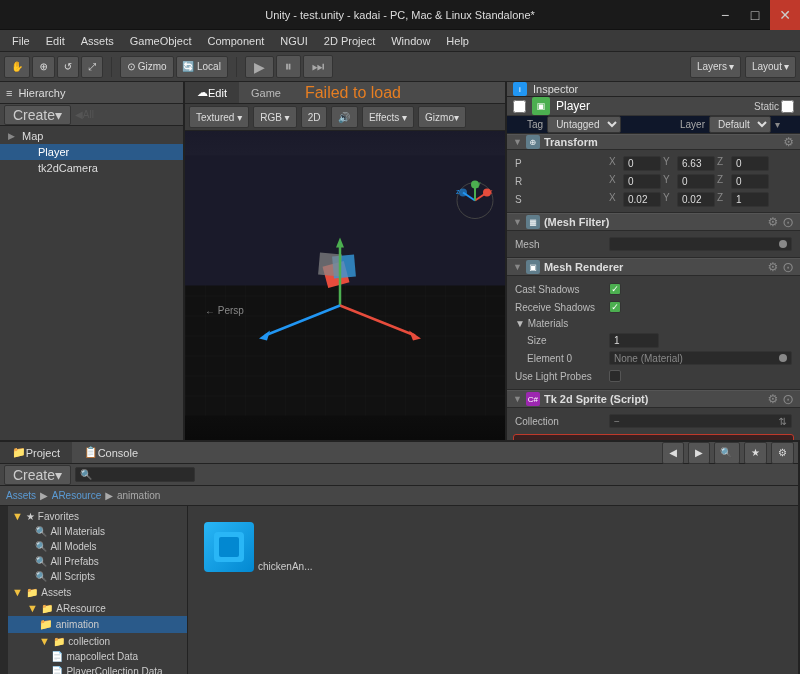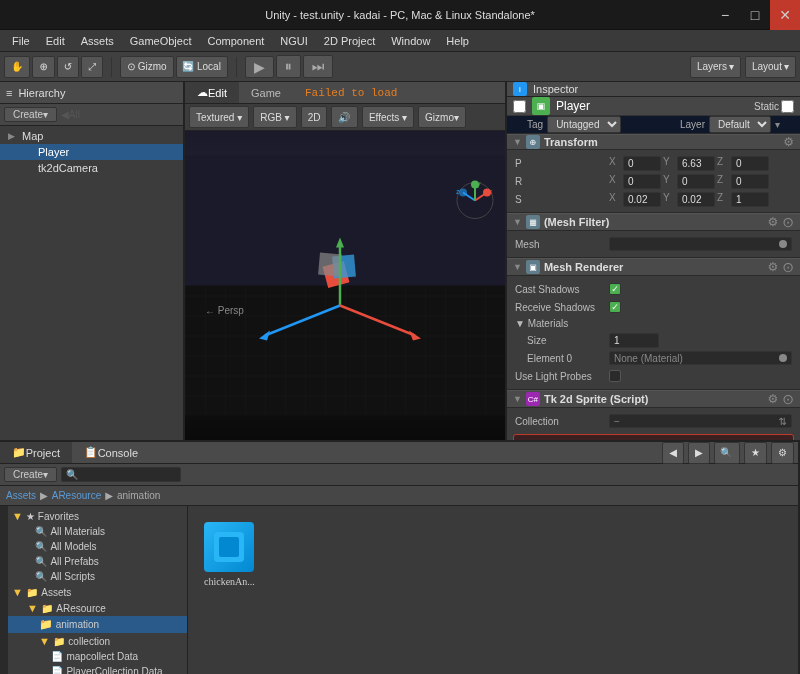--- a/index.html
+++ b/index.html
@@ -143,21 +143,21 @@
       height: 22px;
       background: #464646;
       display: flex;
       align-items: center;
       padding: 0 4px;
       border-bottom: 1px solid #222;
       font-size: 10px;
       color: #aaa;
     }
     .create-btn {
-      font-size: 10px;
+      font-size: 14px;
       color: #ccc;
       background: #555;
       border: 1px solid #333;
       padding: 1px 8px;
       cursor: pointer;
       border-radius: 2px;
     }
     .hierarchy-tree {
       flex: 1;
       overflow-y: auto;
@@ -201,23 +201,22 @@
       height: 100%;
       display: flex;
       align-items: center;
     }
     .scene-tab.active {
       background: #3c3c3c;
       color: #fff;
     }
     .scene-tab-failed {
       padding: 2px 12px;
-      font-size: 11px;
+      font-size: 16px;
       color: #e67e22;
-      font-family: Liberation Mono, monospace;
     }
     .scene-toolbar {
       height: 27px;
       background: #3c3c3c;
       display: flex;
       align-items: center;
       padding: 0 4px;
       gap: 4px;
       border-bottom: 1px solid #222;
       font-size: 10px;
@@ -562,27 +561,26 @@
       gap: 4px;
     }
     .asset-grid {
       display: flex;
       flex-wrap: wrap;
       gap: 8px;
       padding: 8px;
     }
     .asset-item {
       display: flex;
-      flex-direction: column;
-      align-items: flex-start;
+      flex-direction: row;
+      align-items: flex-end;
       gap: 4px;
       cursor: pointer;
       padding: 4px;
       border-radius: 3px;
-      font-family: Liberation Serif, serif;
     }
     .asset-icon {
       width: 50px;
       height: 50px;
       background: linear-gradient(135deg, #29b6f6, #0288d1);
       border-radius: 4px;
       display: flex;
       align-items: center;
       justify-content: center;
     }

